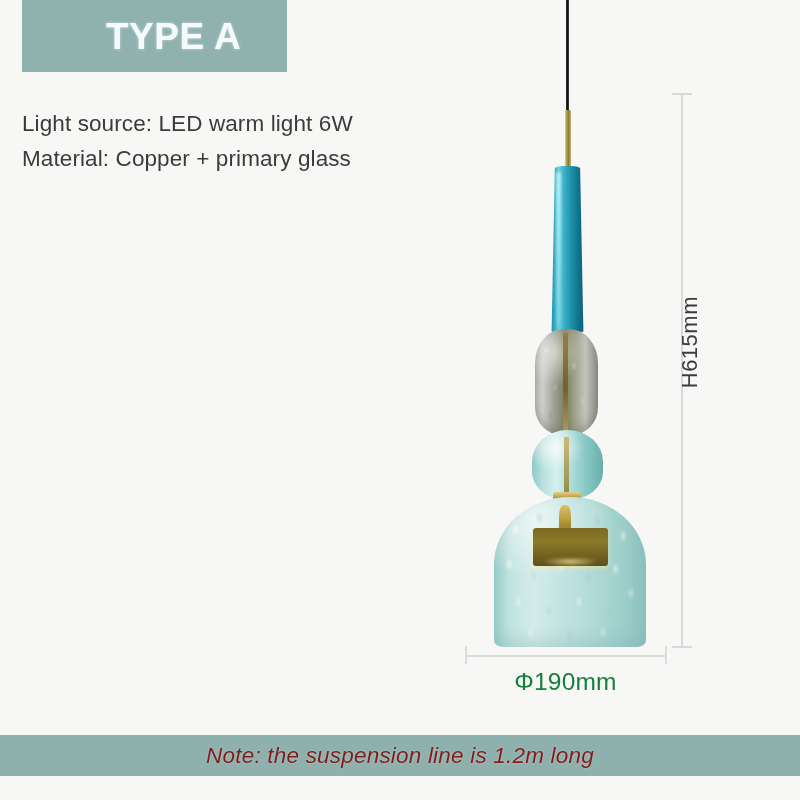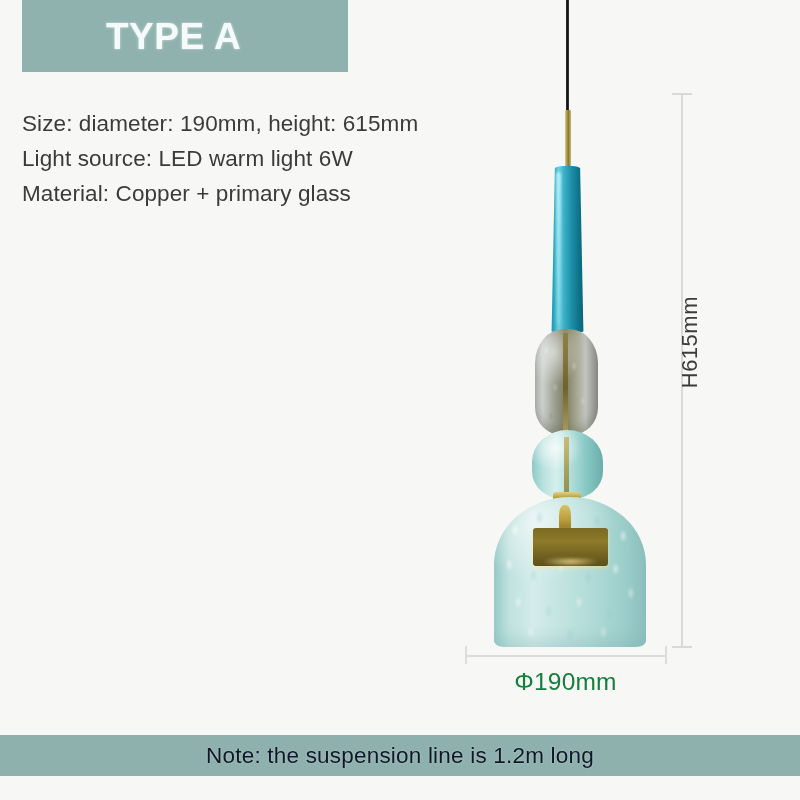--- a/index.html
+++ b/index.html
@@ -19,21 +19,21 @@
     width: 800px;
     height: 800px;
     background: #f7f7f6;
   }
 
   
   .type-banner {
     position: absolute;
     left: 22px;
     top: 0px;
-    width: 326px;
+    width: 265px;
     height: 72px;
     background: #90b2ae;
     display: flex;
     align-items: center;
     box-sizing: border-box;
     padding-left: 84px;
   }
   .type-banner-label {
     color: #f4fbfa;
     font-size: 37px;
@@ -358,38 +358,38 @@
     left: 0;
     top: 735px;
     width: 800px;
     height: 41px;
     background: #8fb1ad;
     display: flex;
     align-items: center;
     justify-content: center;
   }
   .note-bar-label {
-    color: #0f172a;
+    color: #7f1d1d;
     font-size: 22.5px;
     letter-spacing: 0.2px;
     white-space: nowrap;
     text-shadow: 0 0 2px rgba(255,255,255,0.4);
+    font-style: italic;
   }
 </style>
 </head>
 <body>
 
 <div class="page">
 
   <div class="type-banner">
     <span class="type-banner-label">TYPE A</span>
   </div>
 
   <div class="spec-list">
-    <div class="spec-line">Size: diameter: 190mm, height: 615mm</div>
     <div class="spec-line">Light source: LED warm light 6W</div>
     <div class="spec-line">Material: Copper + primary glass</div>
   </div>
 
   <div class="lamp">
     <div class="cord"></div>
     <div class="brass-rod"></div>
     <div class="teal-tube"></div>
     <div class="teal-tube-gloss"></div>
     <div class="smoke-capsule"></div>

